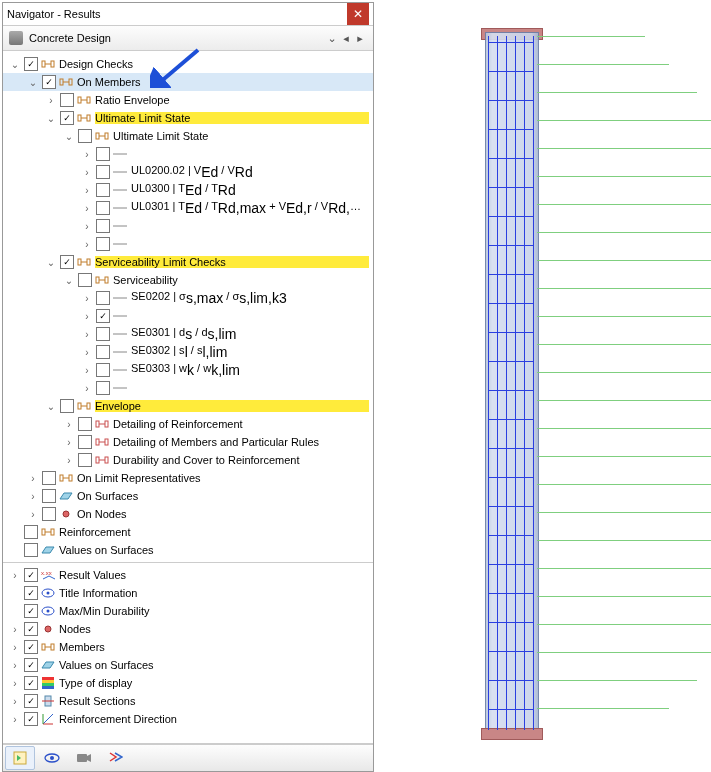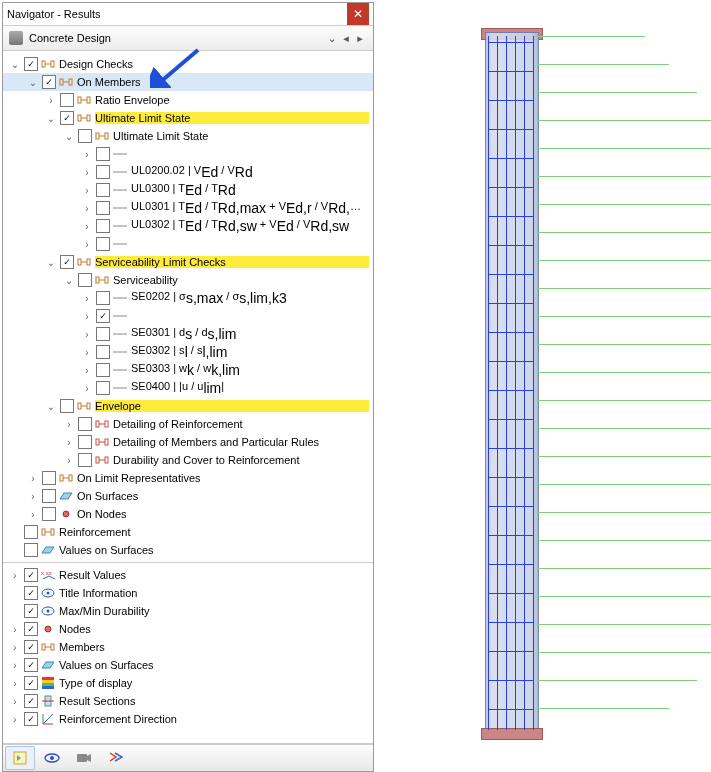--- a/index.html
+++ b/index.html
@@ -155,21 +155,20 @@
           <span class="tx">UL0301 | T<sub>Ed</sub> / T<sub>Rd,max</sub> + V<sub>Ed,r</sub> / V<sub>Rd,max</sub></span>
         </div>
         <div class="row" style="padding-left: 78px;">
           <span class="tg">›</span>
           <span class="cb"></span>
           <span class="ic">
             <svg width="14" height="6">
               <line x1="0" y1="3" x2="14" y2="3" stroke="#888"></line>
             </svg>
           </span>
-          <span class="tx">UL0302 | T<sub>Ed</sub> / T<sub>Rd,sw</sub> + V<sub>Ed</sub> / V<sub>Rd,sw</sub></span>
         </div>
         <div class="row" style="padding-left: 78px;">
           <span class="tg">›</span>
           <span class="cb"></span>
           <span class="ic">
             <svg width="14" height="6">
               <line x1="0" y1="3" x2="14" y2="3" stroke="#888"></line>
             </svg>
           </span>
         </div>
@@ -247,21 +246,20 @@
           <span class="tx">SE0303 | w<sub>k</sub> / w<sub>k,lim</sub></span>
         </div>
         <div class="row" style="padding-left: 78px;">
           <span class="tg">›</span>
           <span class="cb"></span>
           <span class="ic">
             <svg width="14" height="6">
               <line x1="0" y1="3" x2="14" y2="3" stroke="#888"></line>
             </svg>
           </span>
-          <span class="tx">SE0400 | |u / u<sub>lim</sub>|</span>
         </div>
         <div class="row hl" style="padding-left: 42px;">
           <span class="tg">⌄</span>
           <span class="cb"></span>
           <span class="ic">
             <svg width="14" height="10">
               <rect x="1" y="2" width="3" height="6" fill="none" stroke="#c07d2b"></rect>
               <rect x="10" y="2" width="3" height="6" fill="none" stroke="#c07d2b"></rect>
               <line x1="4" y1="5" x2="10" y2="5" stroke="#c07d2b"></line>
             </svg>

